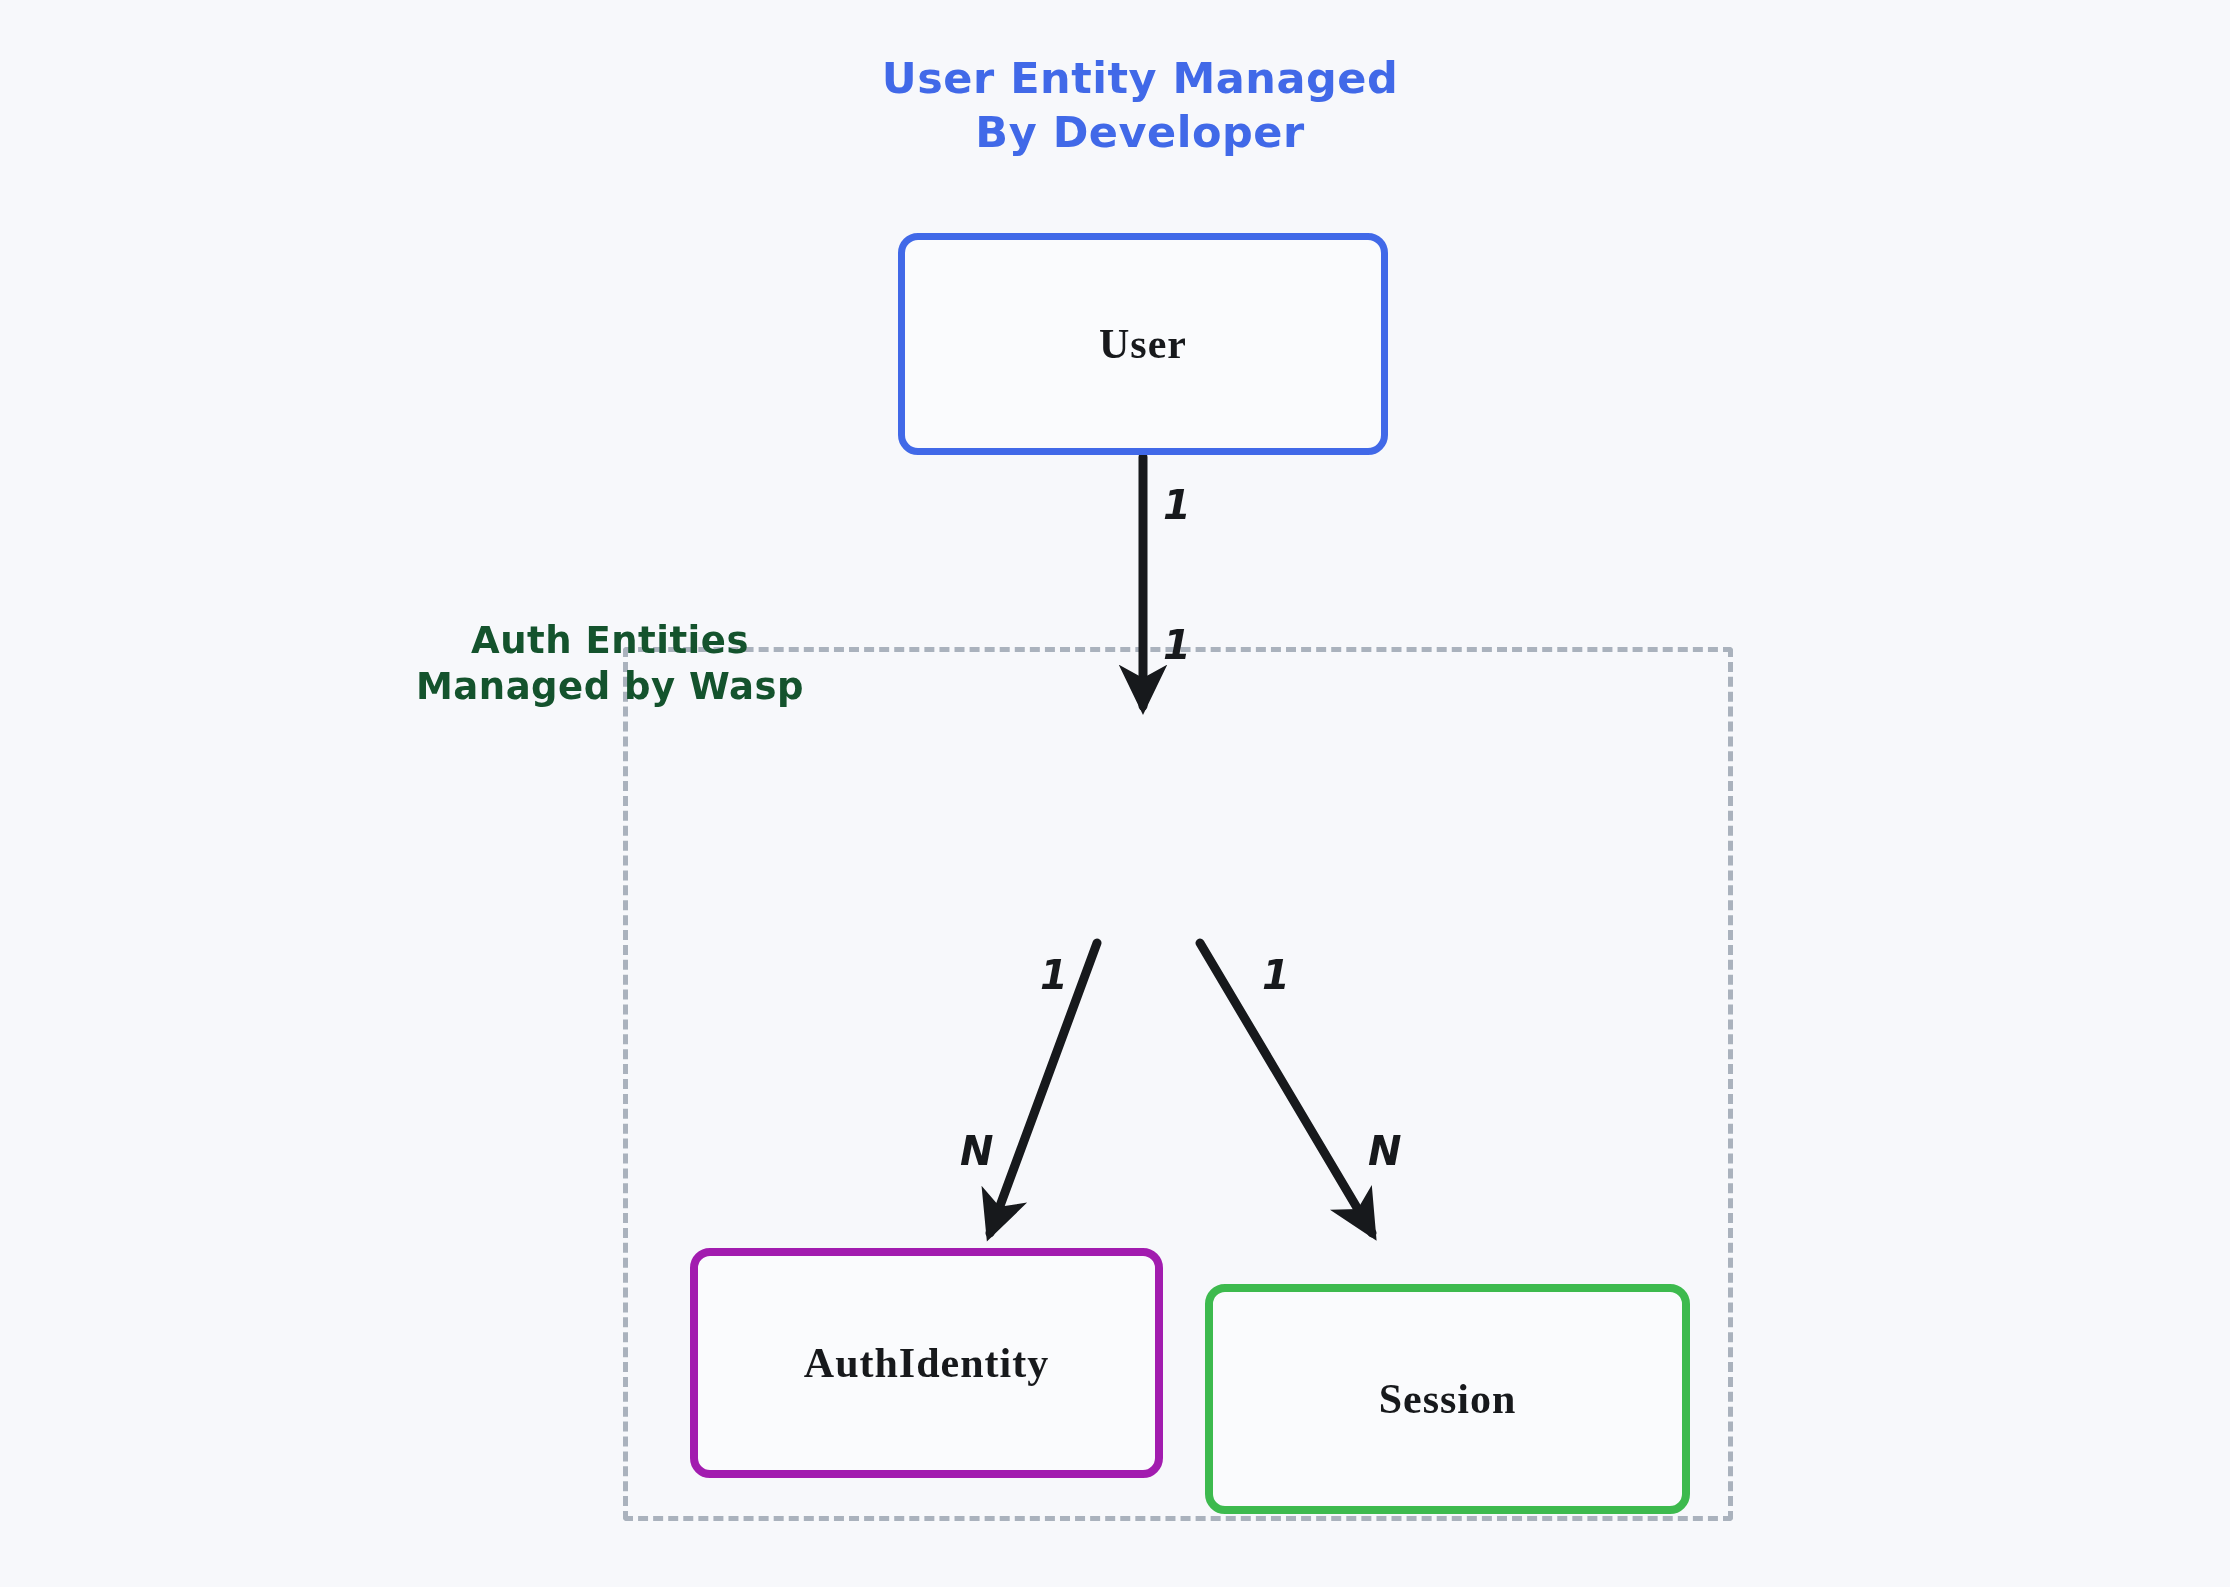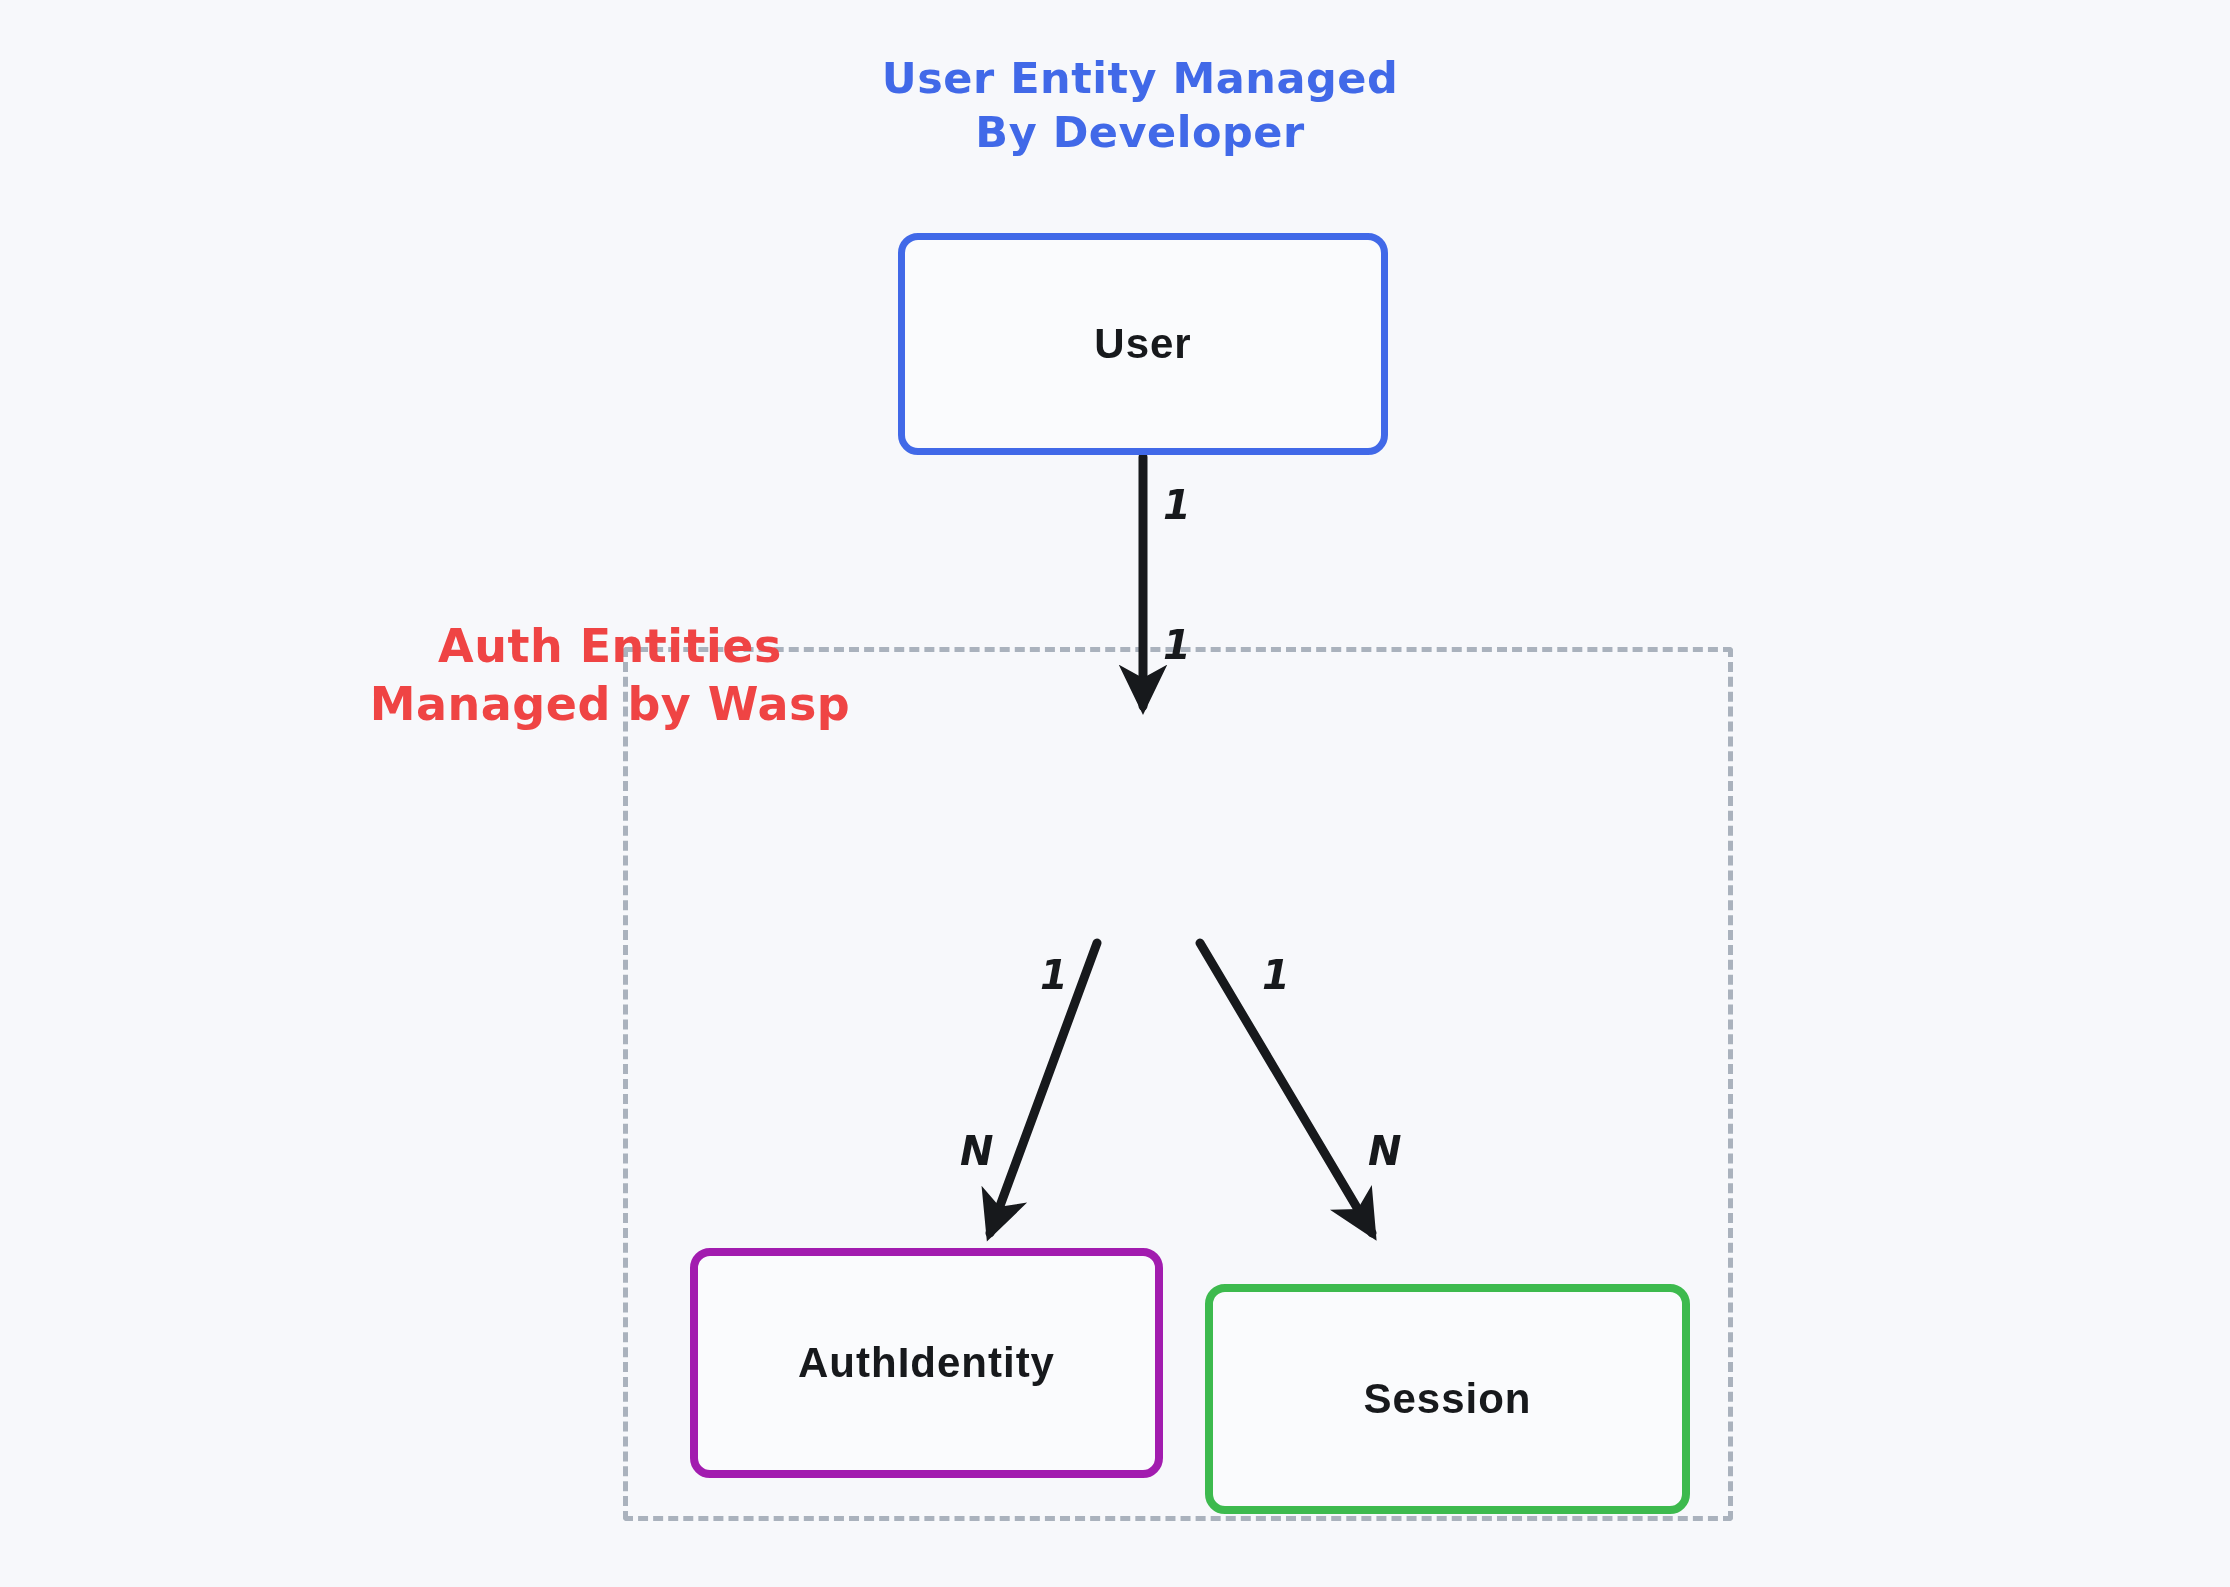--- a/index.html
+++ b/index.html
@@ -36,22 +36,22 @@
     left: 700px;
     top: 52px;
     width: 880px;
     font-size: 43px;
     color: #4169e8;
   }
   #auth-group-title {
     left: 330px;
     top: 618px;
     width: 560px;
-    font-size: 46px;
-    color: #ef4444;
+    font-size: 37px;
+    color: #14532d;
     text-align: center;
   }
 
   
   #auth-group-box {
     position: absolute;
     left: 623px;
     top: 647px;
     width: 1110px;
     height: 874px;
@@ -66,21 +66,21 @@
     position: absolute;
     box-sizing: border-box;
     background: #fafbfd;
     border-radius: 20px;
     display: flex;
     align-items: center;
     justify-content: center;
     z-index: 4;
   }
   .entity-label {
-    font-family: Liberation Sans, sans-serif;
+    font-family: Liberation Serif, serif;
     font-weight: bold;
     font-size: 42px;
     color: #17191c;
     letter-spacing: 1px;
   }
   #box-user {
     left: 898px; top: 233px;
     width: 490px; height: 222px;
     border: 7px solid #4169e8;
   }

